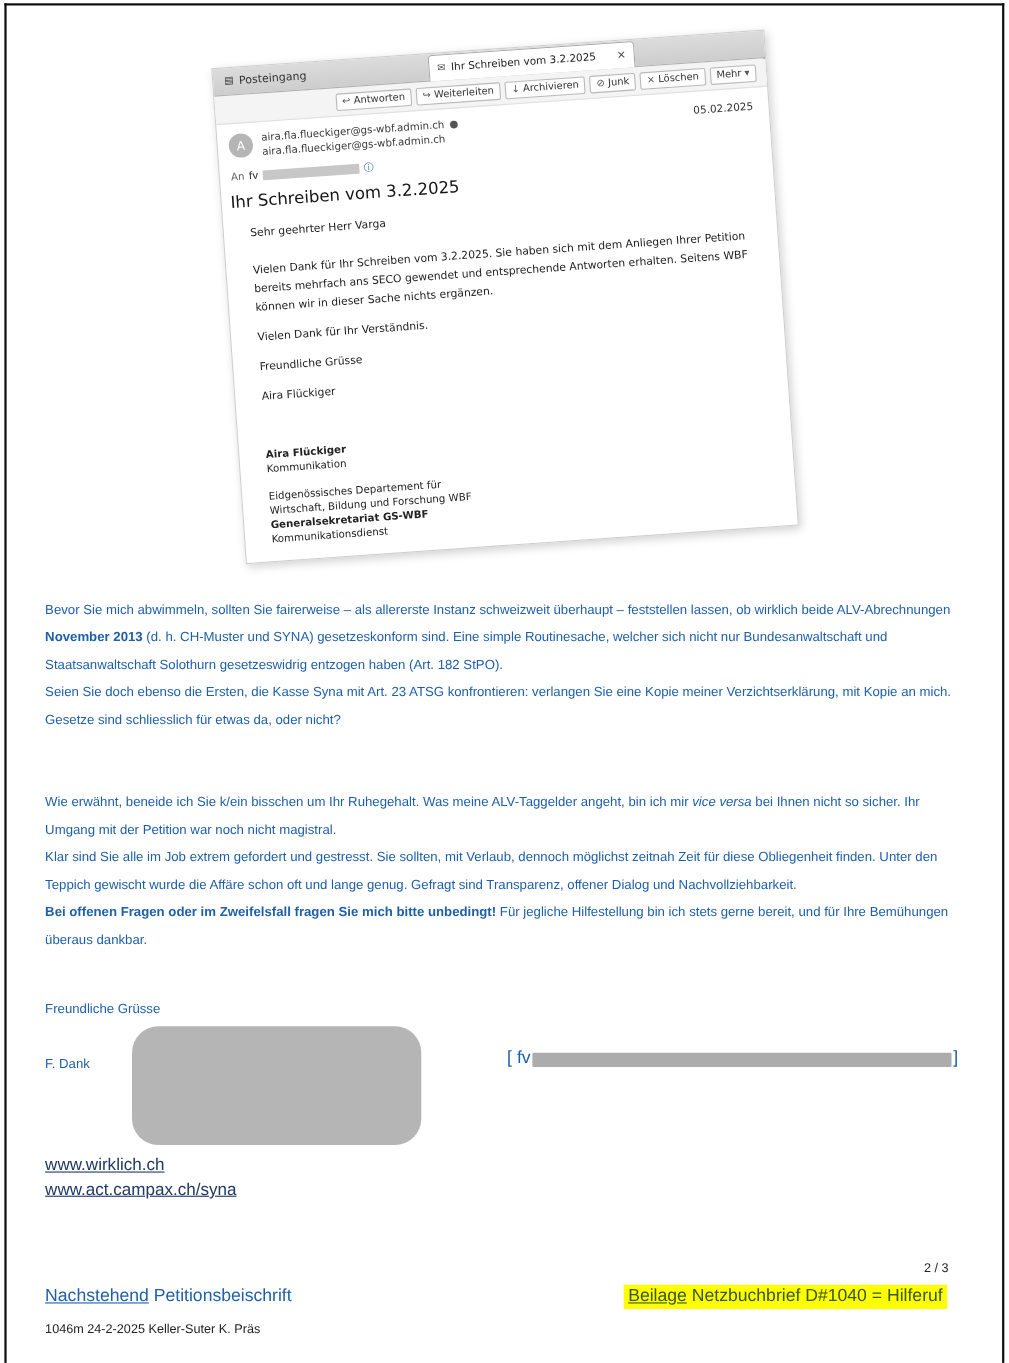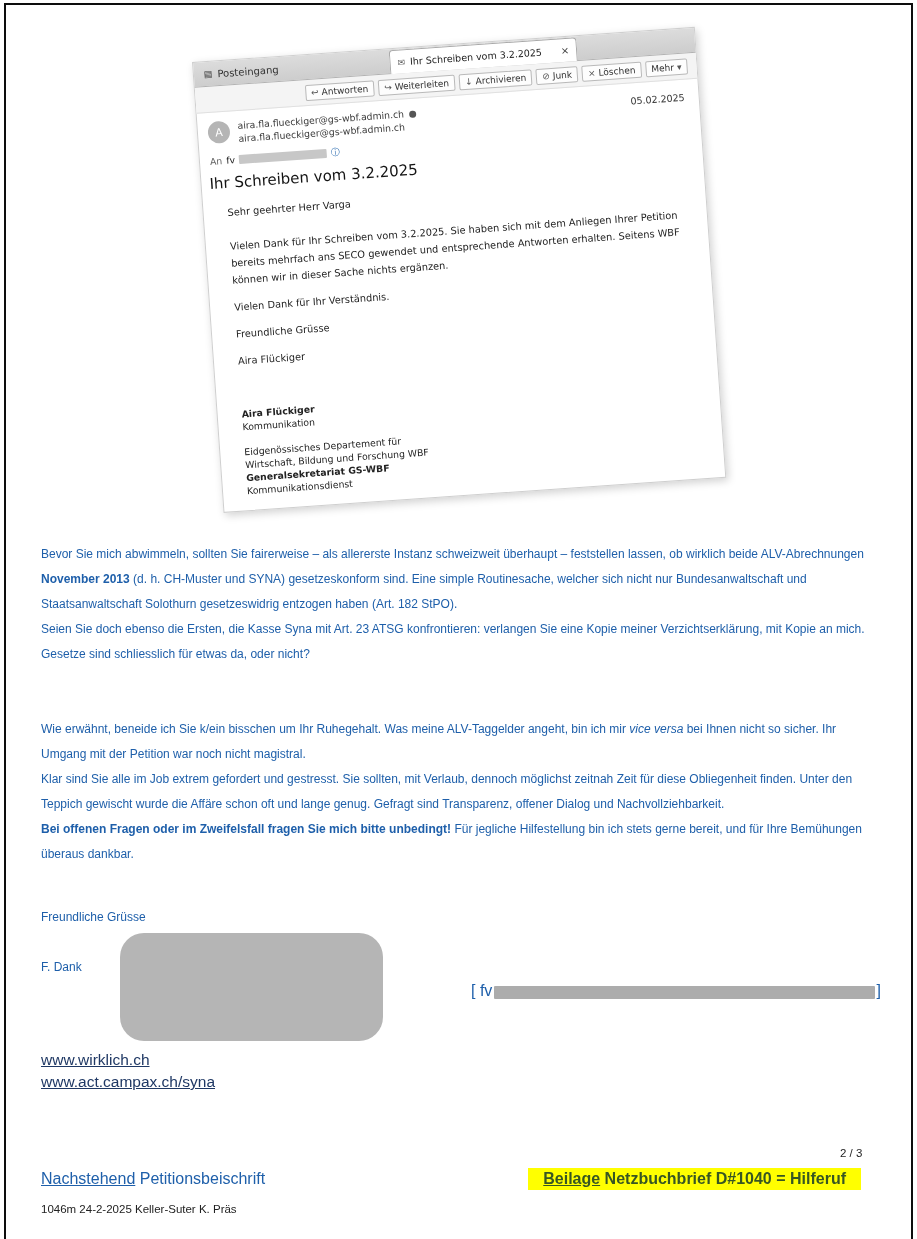--- a/index.html
+++ b/index.html
@@ -49,32 +49,32 @@
   
   .letter { position:absolute; left:35px; width:843px; color:var(--letter-blue,#1e5faa);
             font-size:12px; line-height:25px; font-family:"Liberation Sans", sans-serif; }
   .letter p { margin:0; }
   .block1 { top:537px; }
   .block2 { top:712px; }
   .closing { top:900px; }
   .sig-name { top:950px; width:110px; }
   .sig-blob { position:absolute; left:114px; top:928px; width:263px; height:108px;
               background:var(--redaction-gray,#b5b5b5); border-radius:24px; }
-  .bracket-row { position:absolute; left:465px; top:948px; width:410px; display:flex; align-items:center;
-                 color:var(--letter-blue,#1e5faa); font-size:16px; gap:2px;margin-top:29px; }
+  .bracket-row { position:absolute; left:455px; top:948px; width:410px; display:flex; align-items:center;
+                 color:var(--letter-blue,#1e5faa); font-size:16px; gap:2px; }
   .redact-lg { flex:1 1 auto; height:13px; background:#acacac; border-radius:1px; margin-top:2px; }
 
   .links { position:absolute; left:35px; top:1044px; font-size:15.5px; line-height:22px;
            color:var(--link-dark,#1f3864); }
   .link { text-decoration:underline; cursor:pointer; }
 
   .bottom-left { position:absolute; left:35px; top:1165px; font-size:16px; color:var(--letter-blue,#1e5faa); }
   .u { text-decoration:underline; }
   .bottom-right { position:absolute; right:50px; top:1163px; background:var(--highlight-yellow,#ffff00);
-                  color:var(--highlight-text,#375623); font-weight:bold; font-size:16px; padding:2px 15px; }
+                  color:var(--highlight-text,#375623); font-weight:normal; font-size:16px; padding:2px 4px; }
 
   .footer-left  { position:absolute; left:35px; top:1198px; font-size:11.5px; color:#222; }
   .footer-right { position:absolute; left:834px; top:1142px; font-size:11.5px; color:#222; }
 </style>
 </head>
 <body>
 
 <div class="sheet">
 
   <div class="email-shot">

